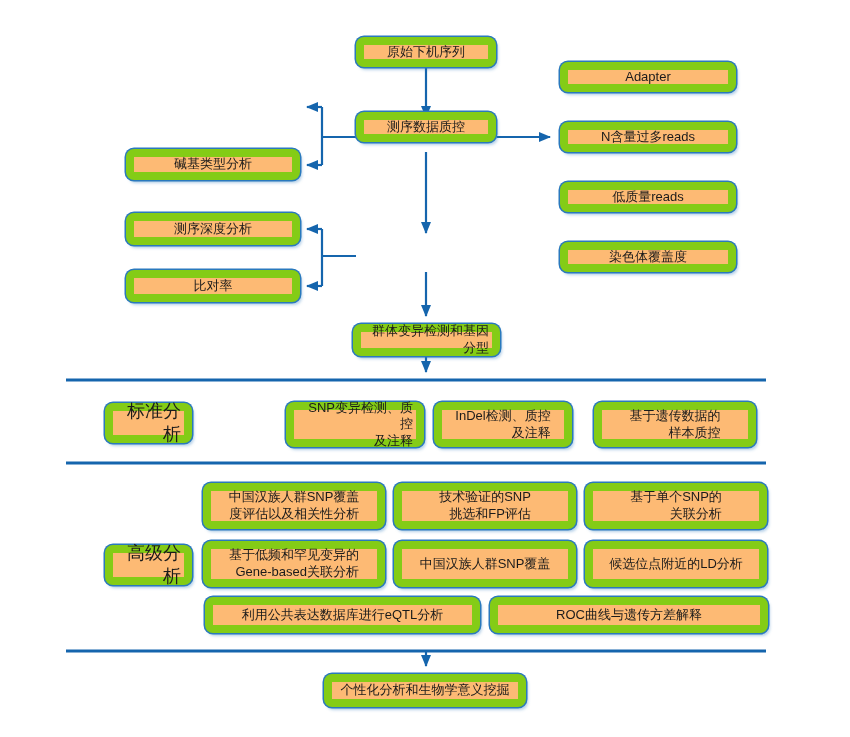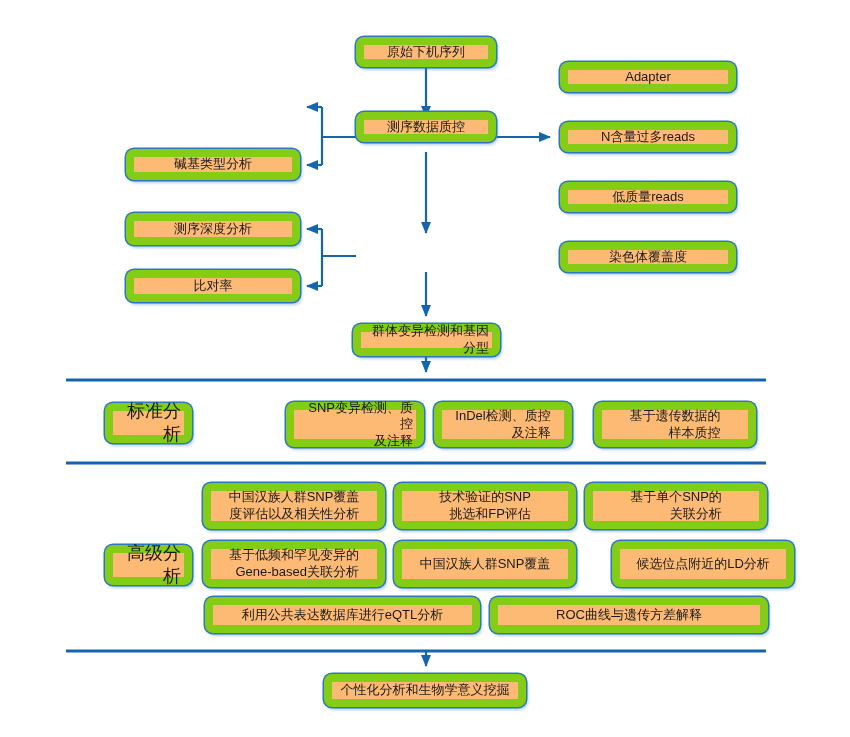--- a/index.html
+++ b/index.html
@@ -88,19 +88,19 @@
   <div class="box small" style="left:105px;top:545px;width:87px;height:40px">高级分析</div>
   <div class="box" style="left:203px;top:483px;width:182px;height:46px">中国汉族人群SNP覆盖
 度评估以及相关性分析</div>
   <div class="box" style="left:394px;top:483px;width:182px;height:46px">技术验证的SNP
 挑选和FP评估</div>
   <div class="box" style="left:585px;top:483px;width:182px;height:46px">基于单个SNP的
 关联分析</div>
   <div class="box" style="left:203px;top:541px;width:182px;height:46px">基于低频和罕见变异的
 Gene-based关联分析</div>
   <div class="box" style="left:394px;top:541px;width:182px;height:46px">中国汉族人群SNP覆盖</div>
-  <div class="box" style="left:612px;top:541px;width:182px;height:46px">候选位点附近的LD分析</div>
+  <div class="box" style="left:585px;top:541px;width:182px;height:46px">候选位点附近的LD分析</div>
   <div class="box" style="left:205px;top:597px;width:275px;height:36px">利用公共表达数据库进行eQTL分析</div>
   <div class="box" style="left:490px;top:597px;width:278px;height:36px">ROC曲线与遗传方差解释</div>
 
   <div class="box" style="left:324px;top:674px;width:202px;height:33px">个性化分析和生物学意义挖掘</div>
 
 </div>
 
 </body></html>

